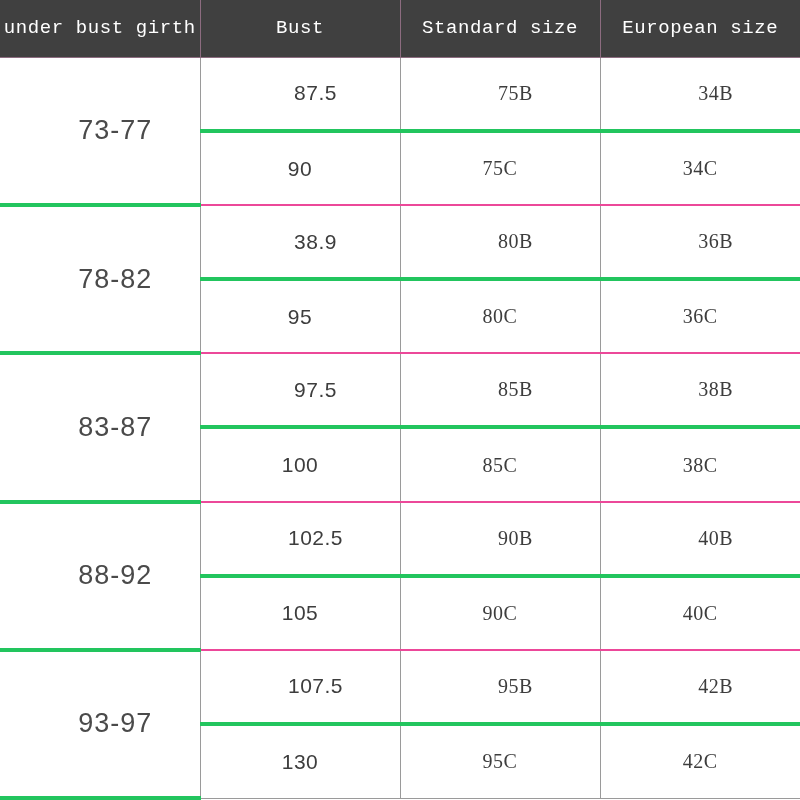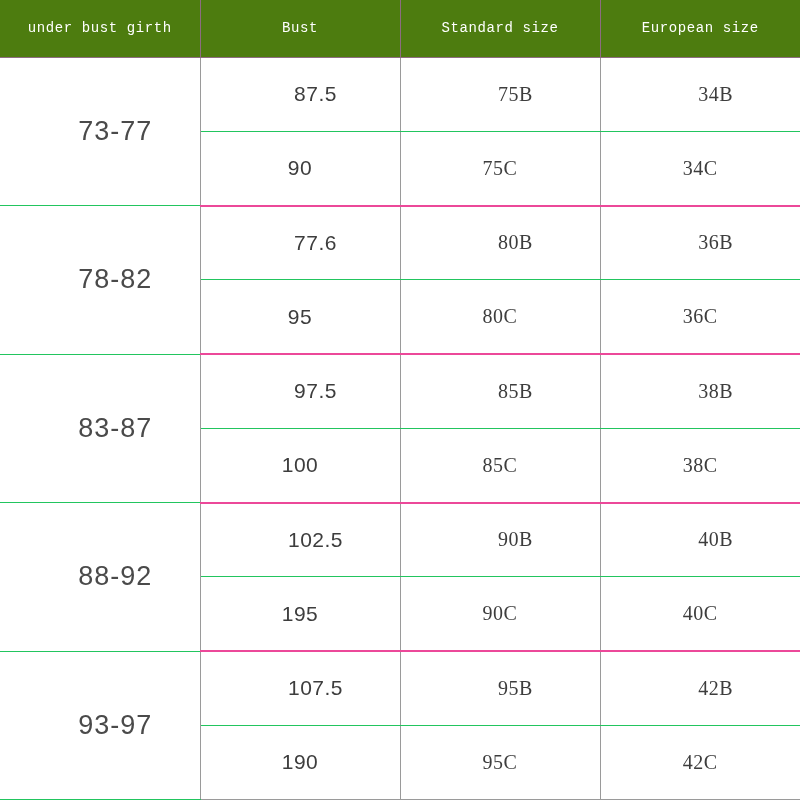--- a/index.html
+++ b/index.html
@@ -27,24 +27,24 @@
   .size-table col.c-girth  { width: 200px; }
   .size-table col.c-bust   { width: 200px; }
   .size-table col.c-std    { width: 200px; }
   .size-table col.c-euro   { width: 200px; }
 
   
   thead tr {
     height: 57px;
   }
   th {
-    background: #4d7c0f;
+    background: #404040;
     color: #ffffff;
     font-family: "Liberation Mono", "DejaVu Sans Mono", monospace;
-    font-size: 14px;
+    font-size: 19px;
     font-weight: 400;
     letter-spacing: 0.6px;
     text-align: center;
     vertical-align: middle;
     padding: 0;
     border: 1px solid #8d6c80;
     border-top: none;
     box-sizing: border-box;
   }
   th.th-first { border-left: none; }
@@ -85,21 +85,21 @@
     letter-spacing: 0.5px;
     color: #3d3d3d;
   }
   td.euro-cell { border-right: none; }
 
   
   tbody tr.group-end td {
     border-bottom: 2px solid #ec4899;
   }
   tbody tr.sub-a td {
-    border-bottom: 1px solid #22c55e;
+    border-bottom: 4px solid #22c55e;
     padding-left: 31px;
   }
   tbody tr.last-row td {
     border-bottom: 1px solid #9a9a9a;
   }
 </style>
 </head>
 <body>
 
 <table class="size-table">
@@ -124,21 +124,21 @@
         <td class="std-cell">75B</td>
         <td class="euro-cell">34B</td>
       </tr>
       <tr class="sub-b group-end">
         <td class="bust-cell">90</td>
         <td class="std-cell">75C</td>
         <td class="euro-cell">34C</td>
       </tr>
       <tr class="sub-a">
         <td class="girth-cell" rowspan="2">78-82</td>
-        <td class="bust-cell">77.6</td>
+        <td class="bust-cell">38.9</td>
         <td class="std-cell">80B</td>
         <td class="euro-cell">36B</td>
       </tr>
       <tr class="sub-b group-end">
         <td class="bust-cell">95</td>
         <td class="std-cell">80C</td>
         <td class="euro-cell">36C</td>
       </tr>
       <tr class="sub-a">
         <td class="girth-cell" rowspan="2">83-87</td>
@@ -151,29 +151,29 @@
         <td class="std-cell">85C</td>
         <td class="euro-cell">38C</td>
       </tr>
       <tr class="sub-a">
         <td class="girth-cell" rowspan="2">88-92</td>
         <td class="bust-cell">102.5</td>
         <td class="std-cell">90B</td>
         <td class="euro-cell">40B</td>
       </tr>
       <tr class="sub-b group-end">
-        <td class="bust-cell">195</td>
+        <td class="bust-cell">105</td>
         <td class="std-cell">90C</td>
         <td class="euro-cell">40C</td>
       </tr>
       <tr class="sub-a">
         <td class="girth-cell" rowspan="2">93-97</td>
         <td class="bust-cell">107.5</td>
         <td class="std-cell">95B</td>
         <td class="euro-cell">42B</td>
       </tr>
       <tr class="sub-b last-row">
-        <td class="bust-cell">190</td>
+        <td class="bust-cell">130</td>
         <td class="std-cell">95C</td>
         <td class="euro-cell">42C</td>
       </tr>
     </tbody>
 </table>
 
 </body></html>

